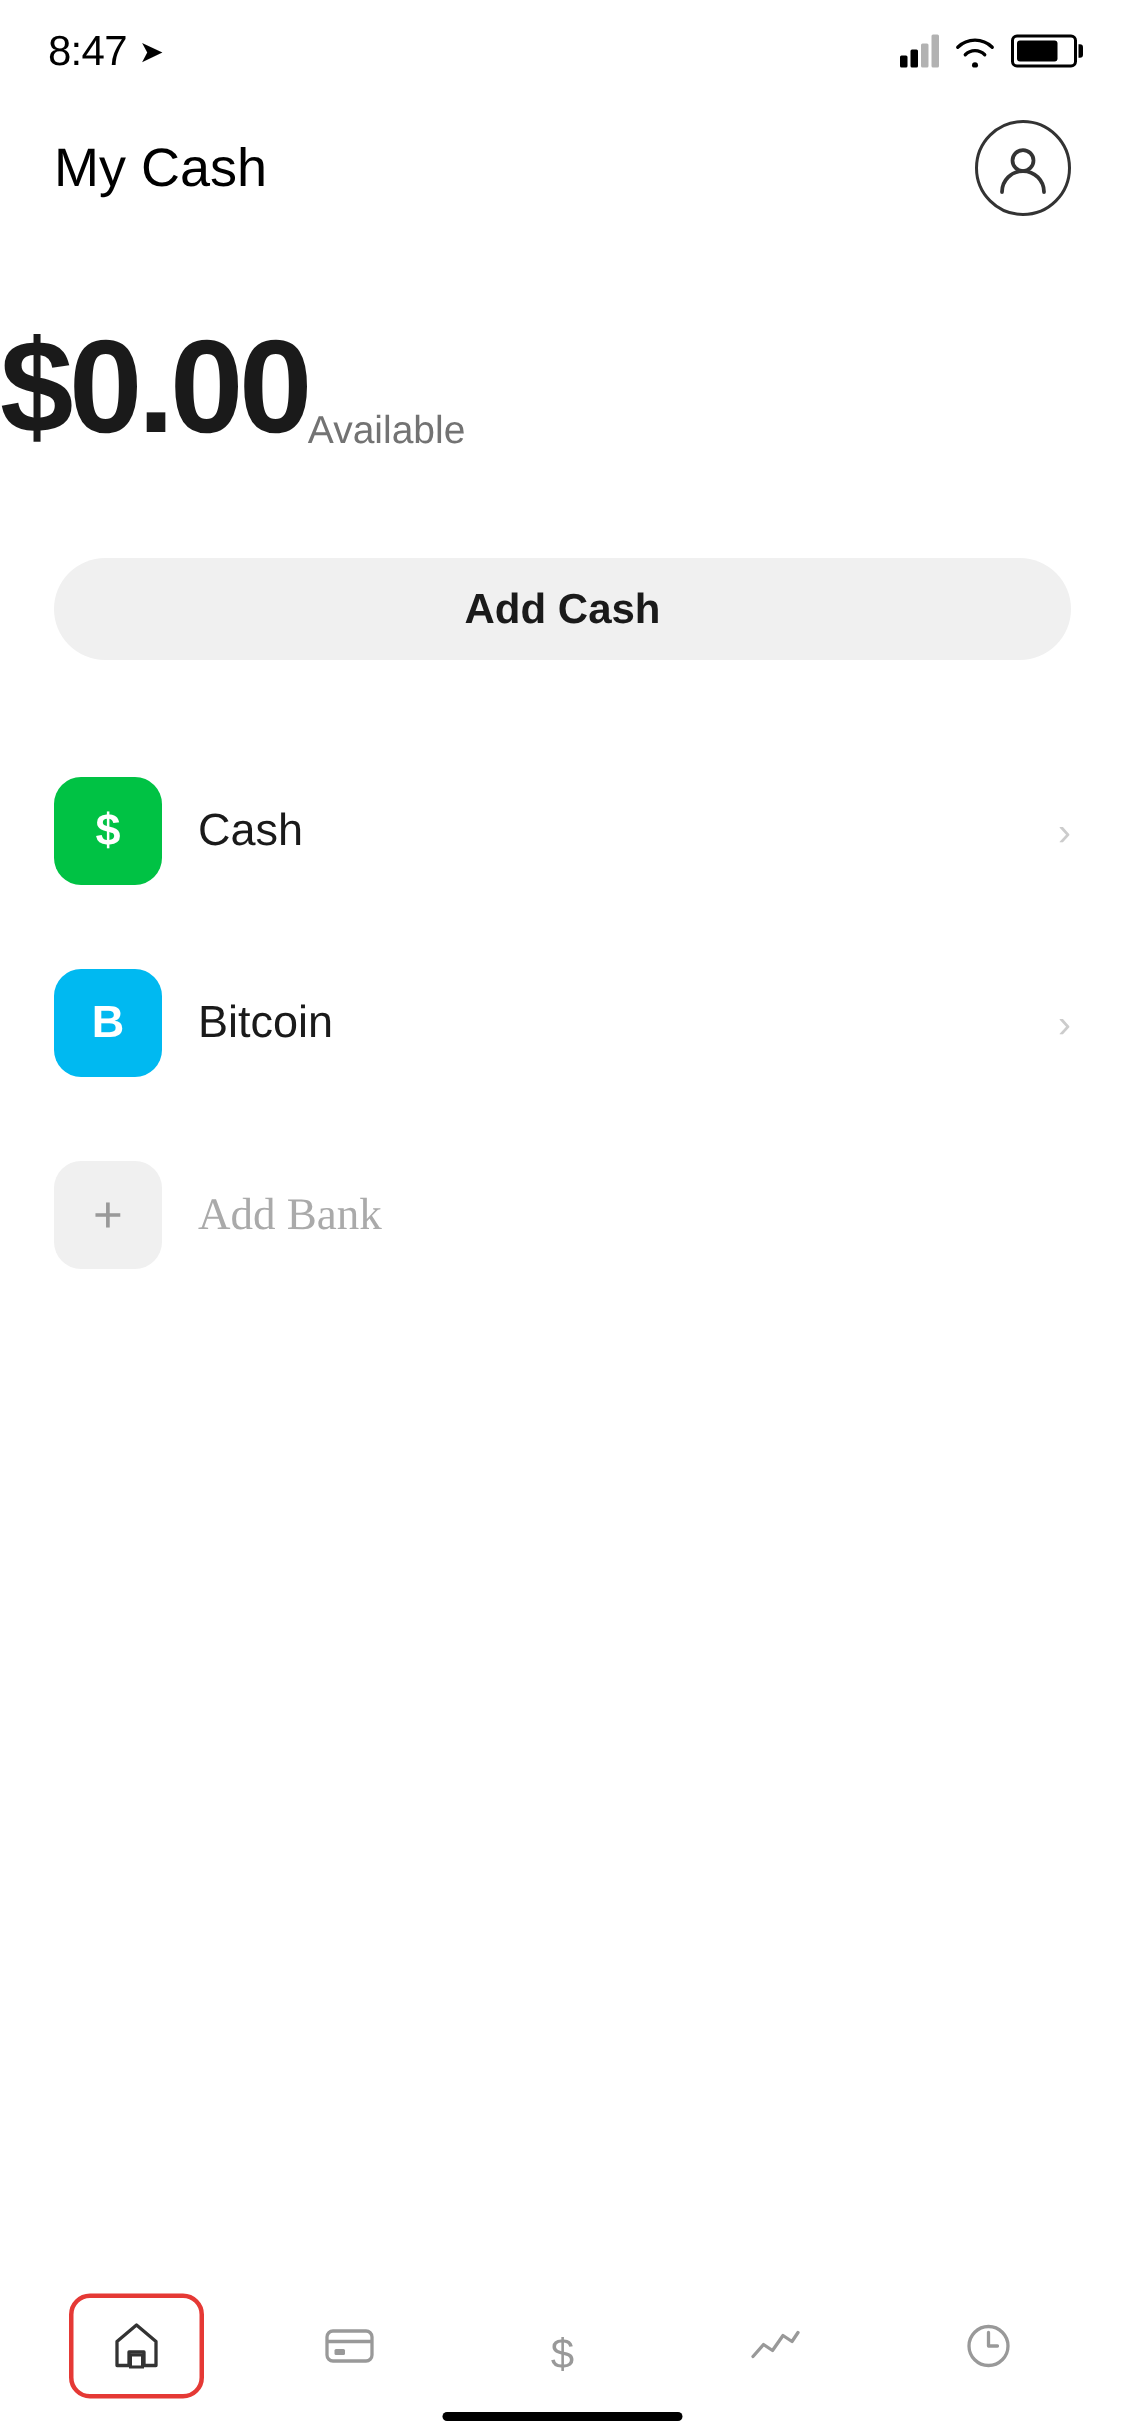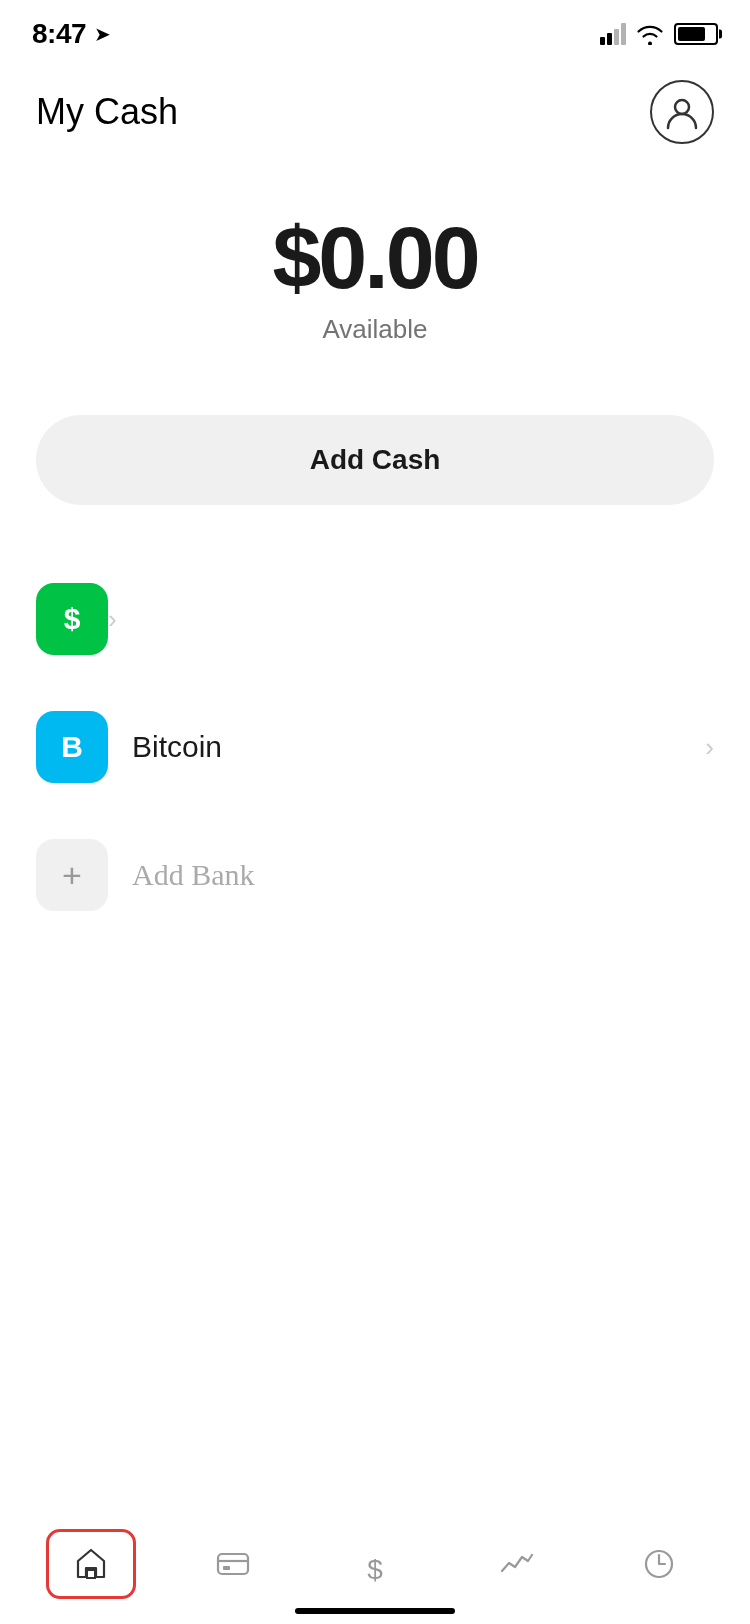--- a/index.html
+++ b/index.html
@@ -16,21 +16,21 @@
     
     .status-bar {
       display: flex;
       justify-content: space-between;
       align-items: center;
       padding: 18px 32px 10px 32px;
       height: 60px;
     }
     .status-time {
       font-size: 28px;
-      font-weight: 700;
+      font-weight: 400;
       color: #000;
       letter-spacing: -0.5px;
     }
     .status-icons {
       display: flex;
       align-items: center;
       gap: 10px;
     }
     .signal-icon {
       display: flex;
@@ -105,22 +105,22 @@
       cursor: pointer;
     }
     .profile-btn svg {
       width: 40px;
       height: 40px;
     }
 
     
     .balance-section {
       display: flex;
-      flex-direction: column;
-      align-items: center;
+      flex-direction: row;
+      align-items: flex-end;
       padding: 50px 0 30px 0;
     }
     .balance-amount {
       font-size: 88px;
       font-weight: 700;
       color: #1a1a1a;
       letter-spacing: -3px;
       line-height: 1;
     }
     .balance-label {
@@ -132,21 +132,21 @@
 
     
     .action-buttons {
       display: flex;
       justify-content: center;
       gap: 24px;
       padding: 40px 36px 50px 36px;
     }
     .action-btn {
       flex: 1;
-      height: 90px;
+      height: 68px;
       background: #f0f0f0;
       border: none;
       border-radius: 50px;
       font-size: 28px;
       font-weight: 700;
       color: #1a1a1a;
       cursor: pointer;
       display: flex;
       align-items: center;
       justify-content: center;
@@ -300,20 +300,21 @@
 <div class="action-buttons">
   <button class="action-btn">Add Cash</button>
 </div>
 
 <div class="account-list">
 
   <div class="account-item">
     <div class="account-icon cash">
       <span>$</span>
     </div>
+    <span class="account-name">Cash</span>
     <span class="chevron">›</span>
   </div>
 
   <div class="account-item">
     <div class="account-icon bitcoin">
       <span>B</span>
     </div>
     <span class="account-name">Bitcoin</span>
     <span class="chevron">›</span>
   </div>

